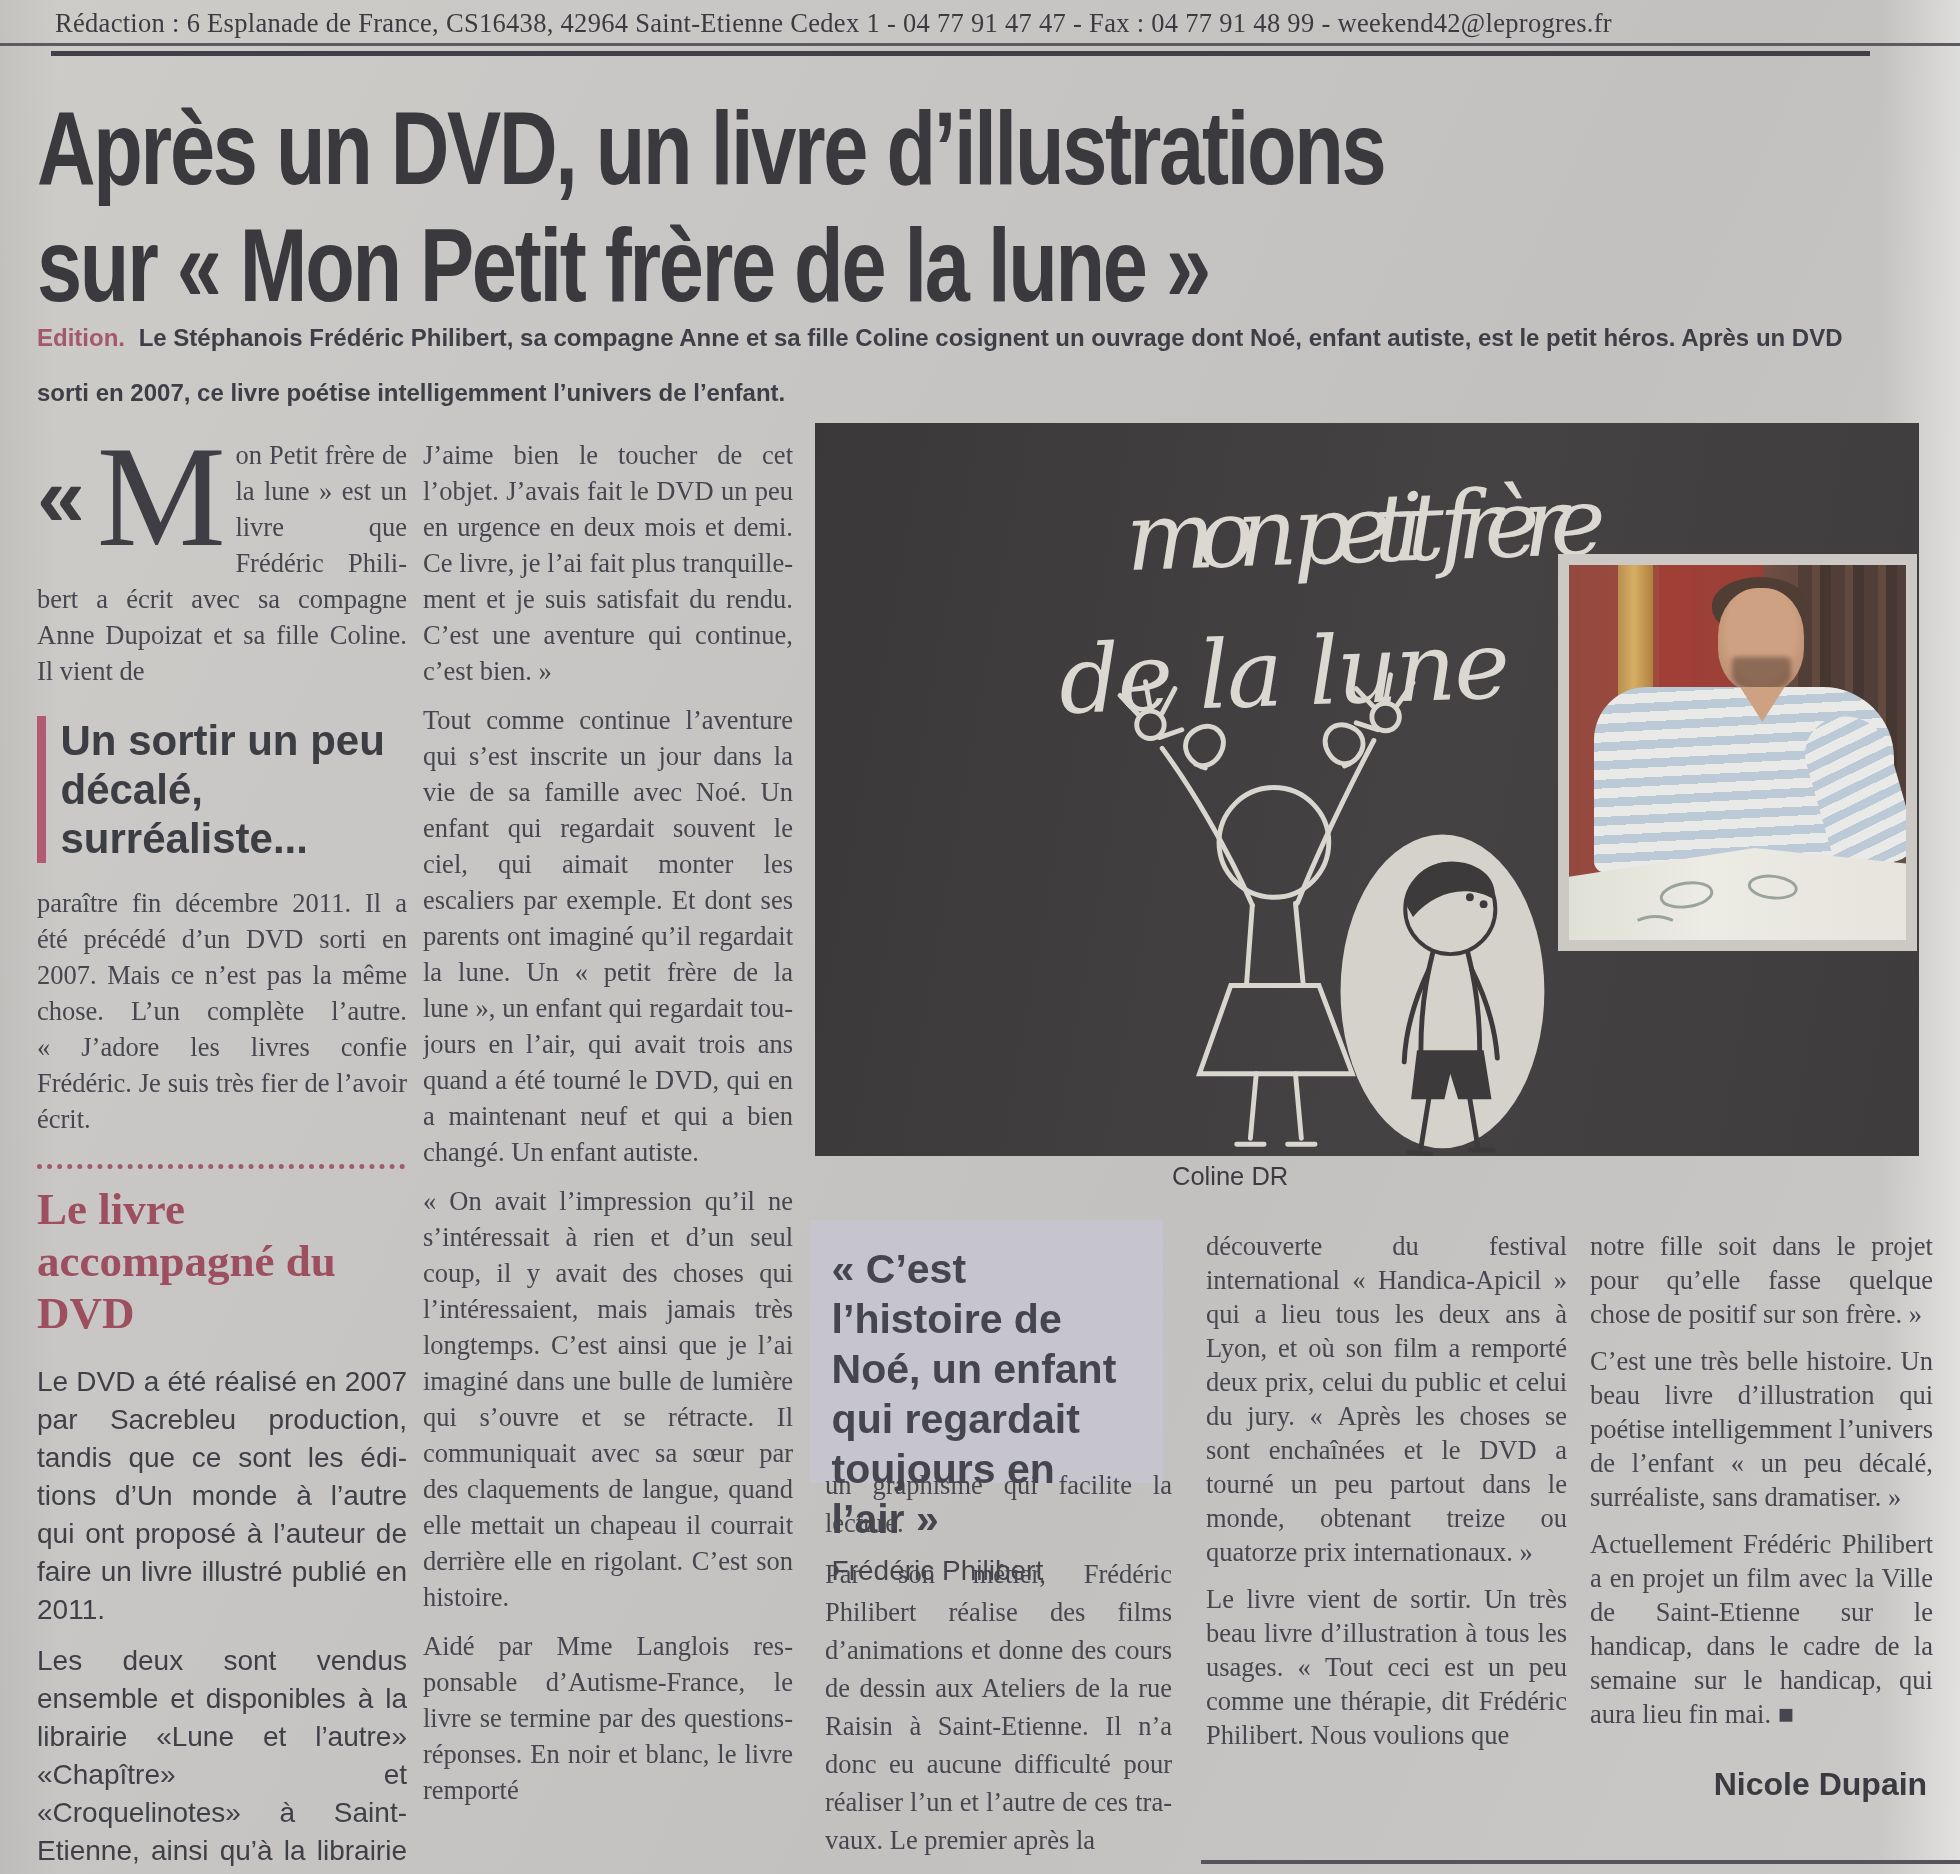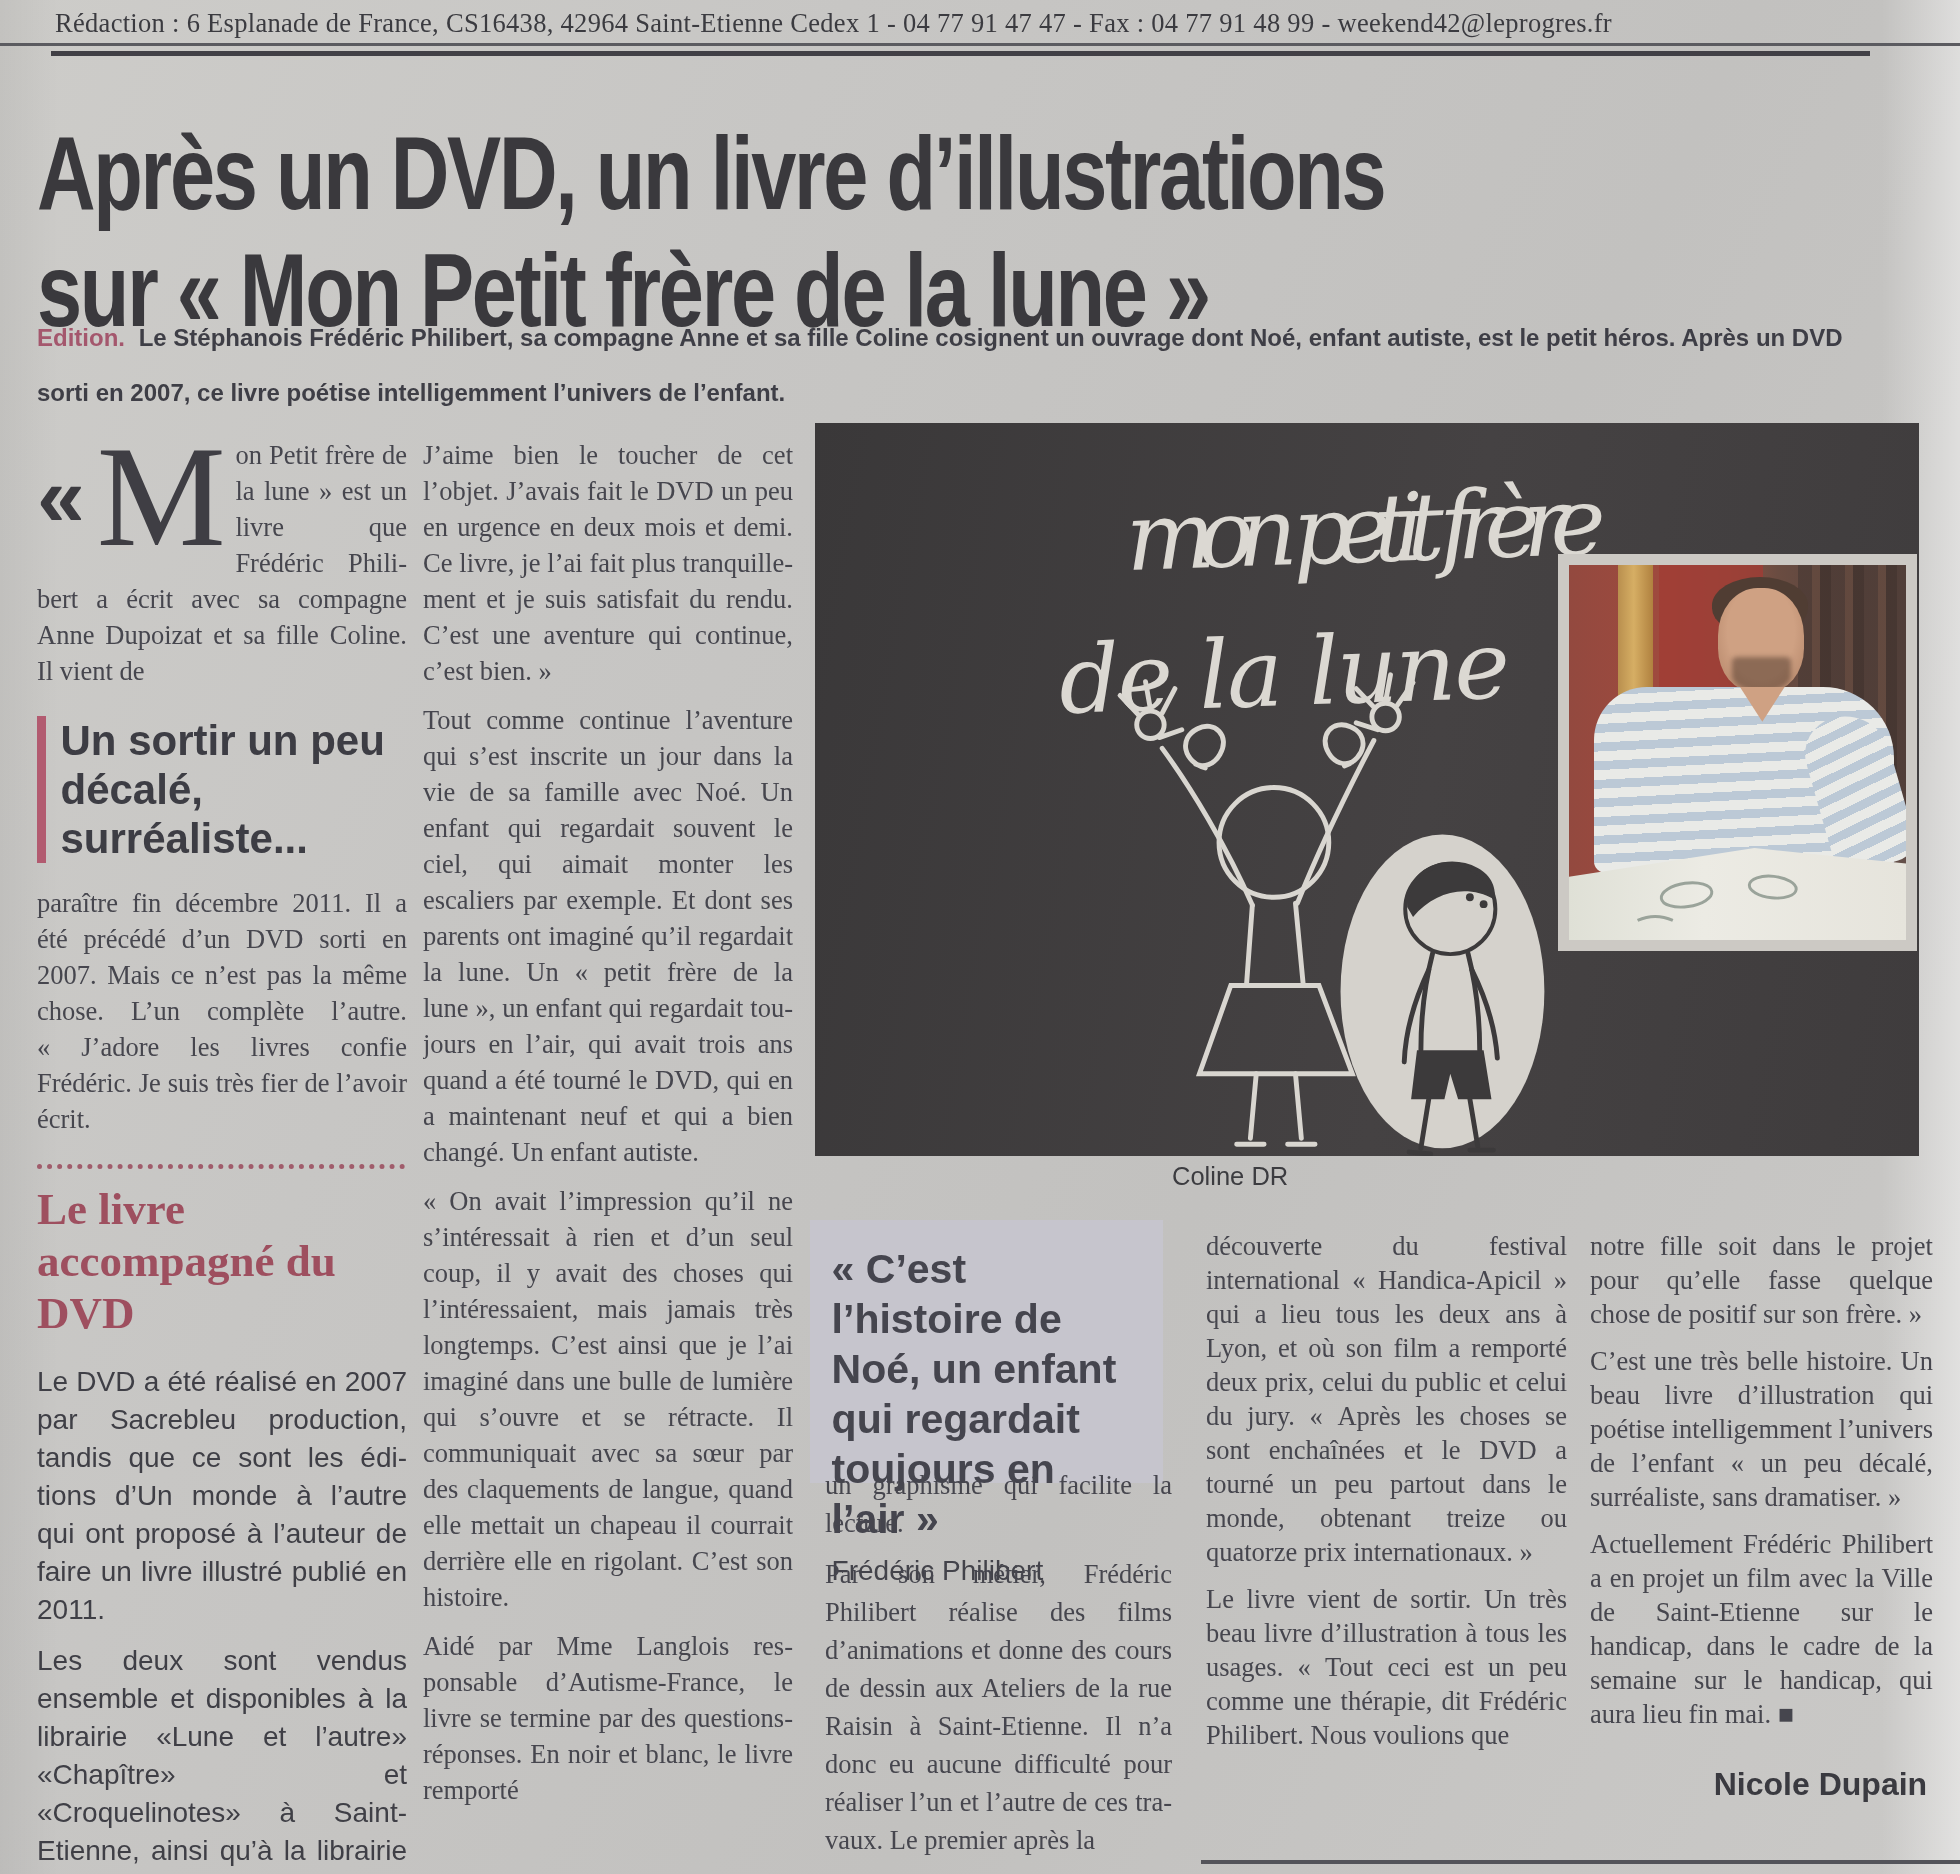--- a/index.html
+++ b/index.html
@@ -10,21 +10,21 @@
       linear-gradient(90deg, rgba(0,0,0,.05) 0, rgba(0,0,0,0) 3%, rgba(0,0,0,0) 96%, rgba(255,255,255,.45) 100%),
       linear-gradient(115deg,#cdccc9 0%, #c7c6c4 30%, #c2c1bf 62%, #cac9c7 100%);
     font-family:"Liberation Serif", serif; color:#46464e;
   }
   
   .masthead{position:absolute;left:55px;top:7.8px;width:1852px;font-size:26.5px;color:#3b3b40;letter-spacing:0.3px;}
   .rule-top-thin{position:absolute;left:0;top:43px;width:1960px;height:2.9px;background:#5b5b60;}
   .rule-top-thick{position:absolute;left:51px;top:51px;width:1819px;height:4.9px;background:#414046;}
   .rule-bottom{position:absolute;left:1201px;top:1860px;width:760px;height:3.9px;background:#54545a;}
   
-  .headline{position:absolute;left:37px;top:71px;font-family:"Liberation Sans",sans-serif;font-weight:bold;color:#3a393d;margin-top:44px;}
+  .headline{position:absolute;left:37px;top:46px;font-family:"Liberation Sans",sans-serif;font-weight:bold;color:#3a393d;margin-top:44px;}
   .headline .hl{display:block;white-space:nowrap;font-size:104px;line-height:117px;letter-spacing:-2.9px;transform:scaleX(.78);transform-origin:0 0;}
   
   .lead{position:absolute;left:37px;top:310px;width:1862px;font-family:"Liberation Sans",sans-serif;font-weight:bold;font-size:24px;line-height:55px;color:#3e3e46;}
   .kicker{color:#a4576d;padding-right:13.7px;}
   
   .col{position:absolute;overflow:hidden;}
   .col1{left:37px;top:437px;width:370px;height:1437px;}
   .col2{left:423px;top:437px;width:370px;height:1437px;}
   .col3{left:825px;top:1466px;width:347px;height:408px;}
   .col4{left:1206px;top:1229px;width:361px;height:645px;}

